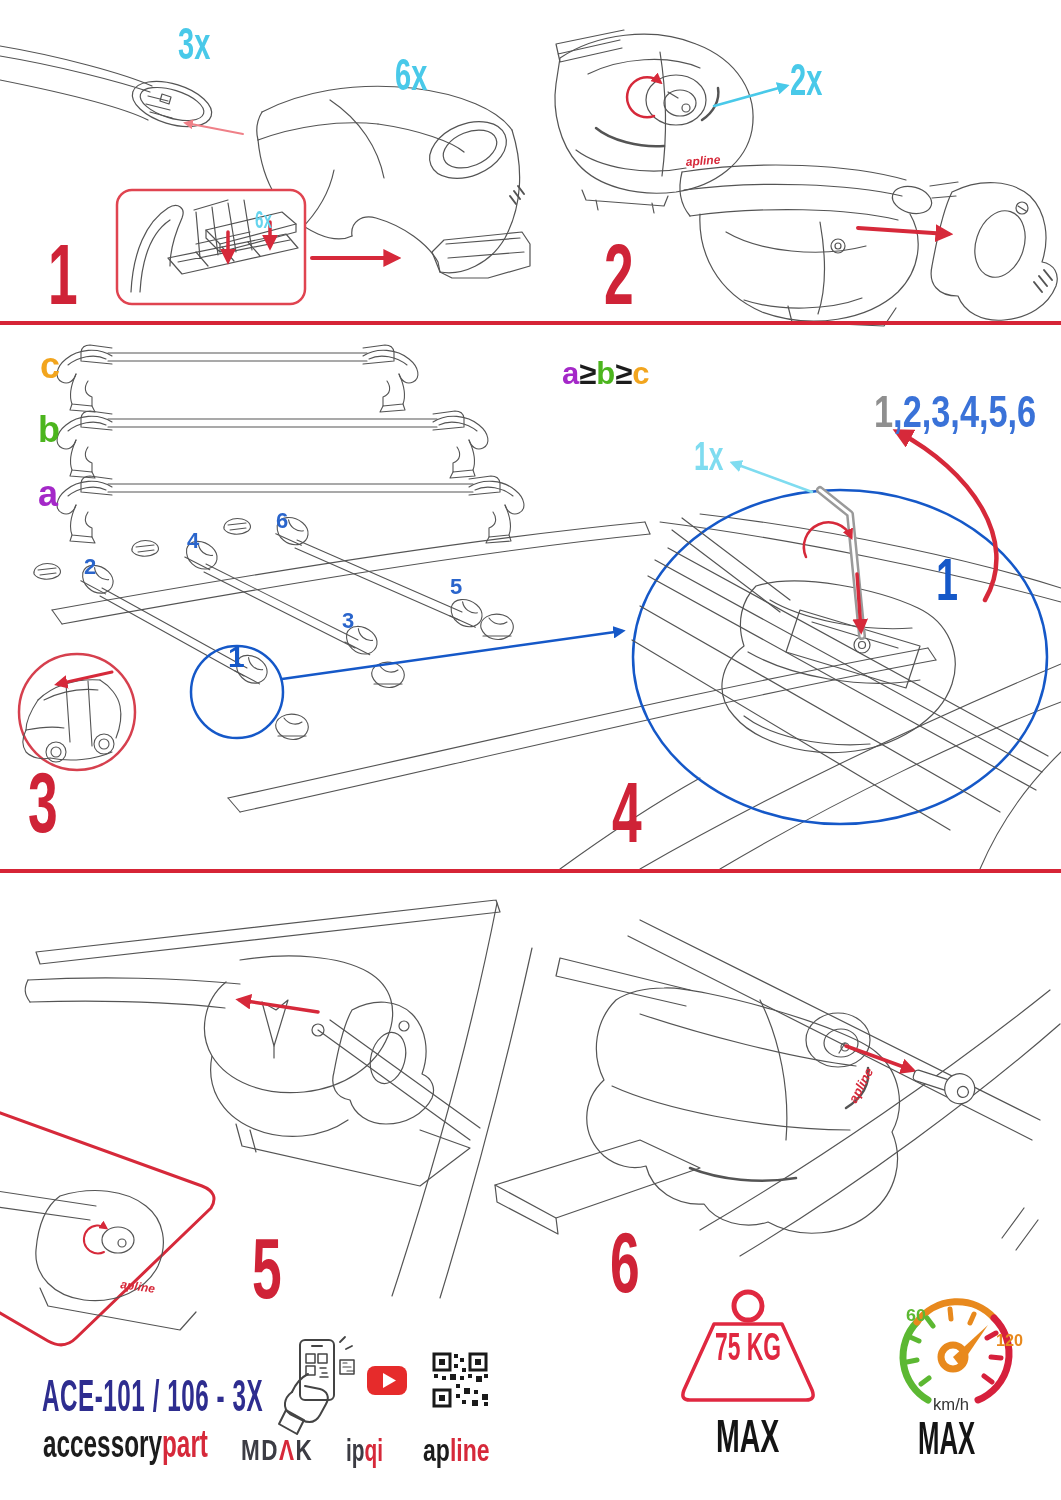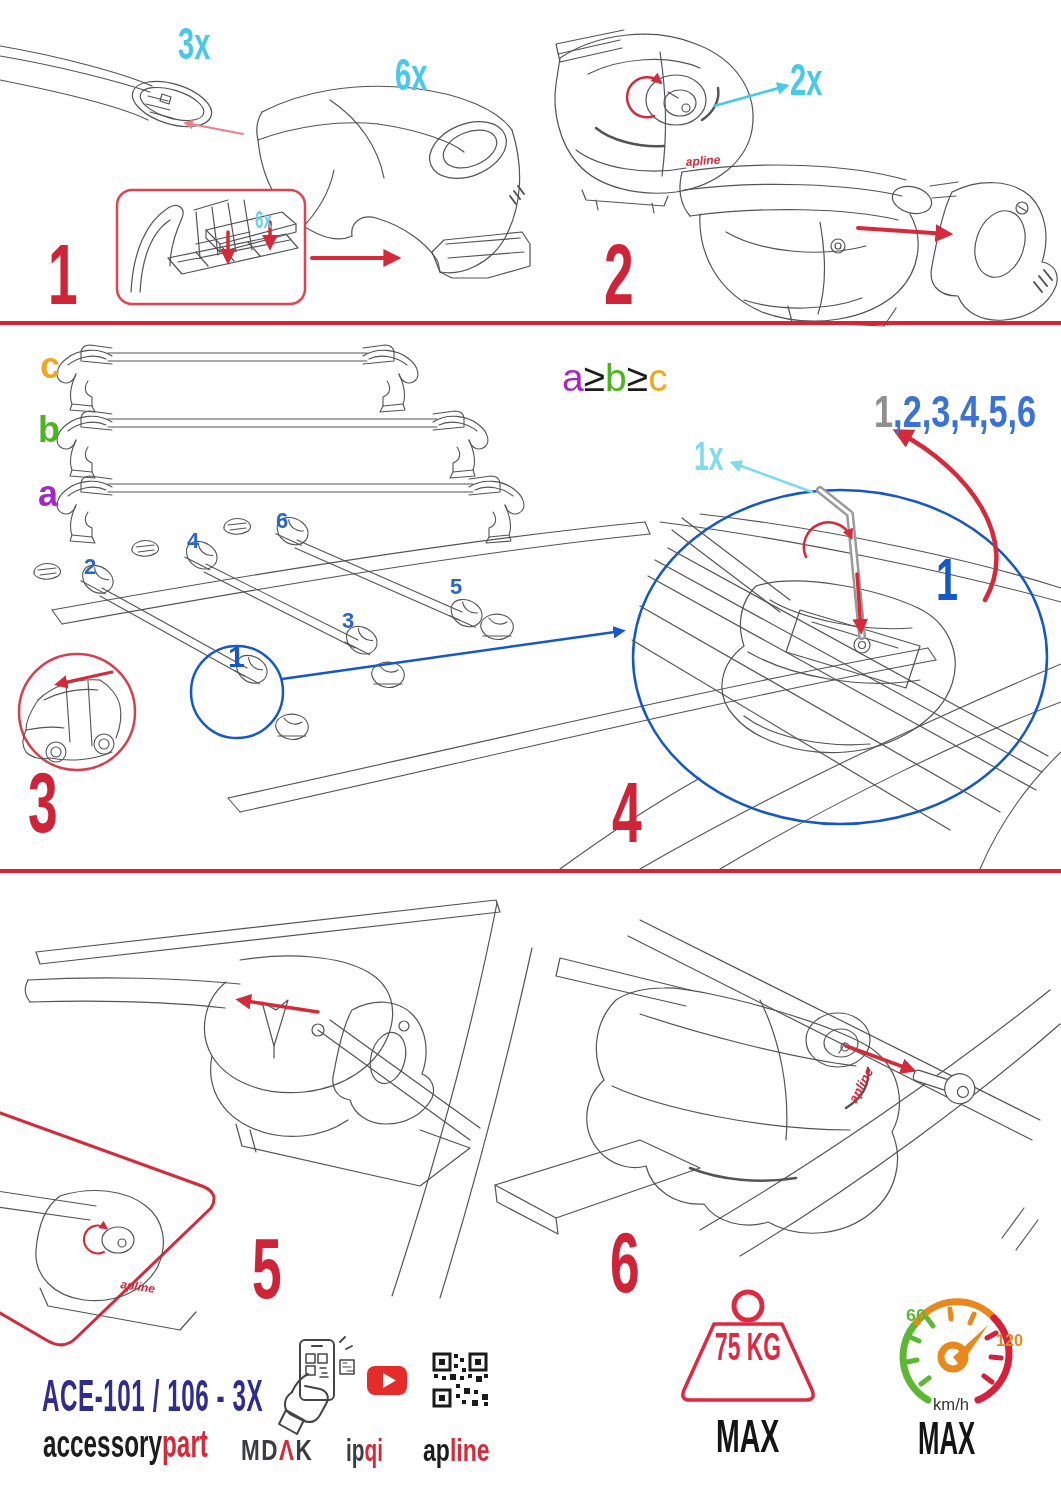--- a/index.html
+++ b/index.html
@@ -8,21 +8,21 @@
   .art{position:absolute;left:0;top:0}
   .divider{position:absolute;left:0;width:1061px;height:4px;background:#d62436}
   .stepnum{position:absolute;color:#cf2337;font-weight:700;font-size:86px;line-height:.8;
            transform:scaleX(.62);transform-origin:left top;letter-spacing:-1px}
   .qty{position:absolute;color:#49c9e9;font-weight:700;font-size:44px;line-height:.8;
        transform:scaleX(.66);transform-origin:left top;white-space:nowrap}
   .qty.small{font-size:23px;color:#66d4ee}
   .qty.light{color:#7fdcf0;font-size:40px}
   .pos{position:absolute;color:#2a65cc;font-weight:700;font-size:22px;line-height:1}
   .pos.big{font-size:30px;color:#1558c8}
-  .rule{position:absolute;font-weight:400;font-size:39px;line-height:1;white-space:nowrap}
+  .rule{position:absolute;font-weight:700;font-size:31px;line-height:1;white-space:nowrap}
   .rule .a{color:#a428c8}.rule .b{color:#4cb51e}.rule .c{color:#f2a51e}.rule .ge{color:#1c1c1c}
   .seq{position:absolute;font-weight:700;font-size:44px;line-height:.9;white-space:nowrap;
        transform:scaleX(.78);transform-origin:left top}
   .seq .first{color:#8f8f8f}.seq .rest{color:#3a72d8}
   .callout1{position:absolute;color:#1558c8;font-weight:700;font-size:60px;line-height:.8;
             transform:scaleX(.66);transform-origin:left top}
   .barlabel{position:absolute;font-weight:700;font-size:36px;line-height:.9}
   .barlabel.c{color:#f2a51e}.barlabel.b{color:#4cb51e}.barlabel.a{color:#a428c8}
   .code{position:absolute;color:#2e2d8f;font-weight:700;font-size:44px;line-height:.8;
         transform:scaleX(.55);transform-origin:left top;white-space:nowrap;letter-spacing:1px}

